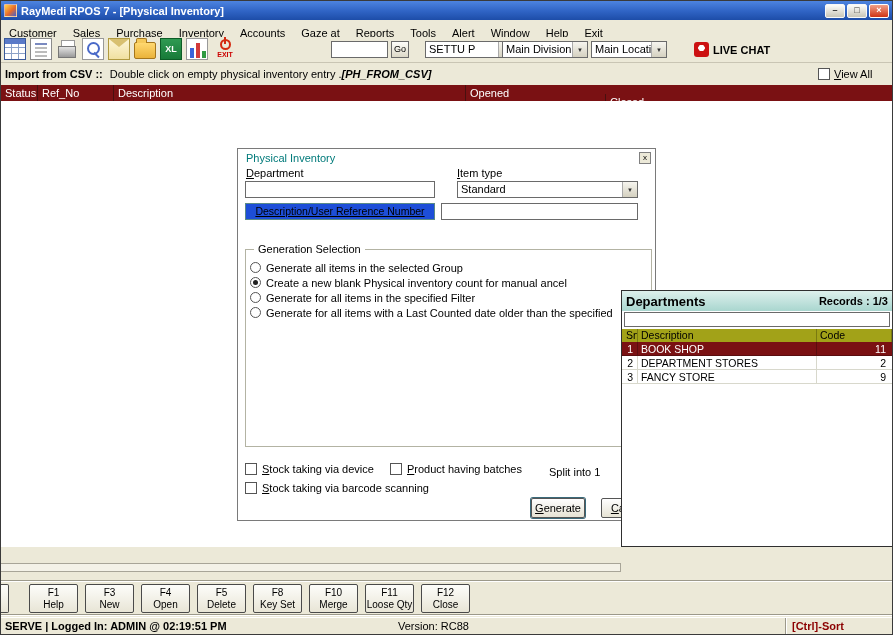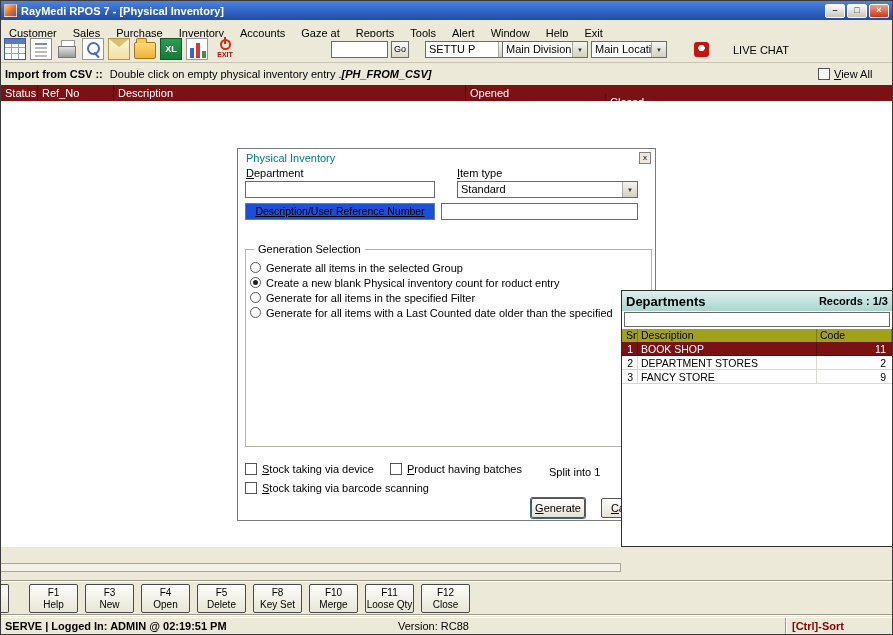--- a/index.html
+++ b/index.html
@@ -67,21 +67,21 @@
   .tb-input{position:absolute;left:330px;top:4px;width:57px;height:17px;border:1px solid #6a6a6a;
      font:11px "Liberation Sans",sans-serif;padding:0 2px;background:#fff;}
   .go-btn{position:absolute;left:390px;top:4px;width:18px;height:17px;border:1px solid #6a6a6a;
      background:linear-gradient(#fdfdfa,#ddd9c8);font-size:9px;text-align:center;line-height:15px;}
   .dd{position:absolute;height:17px;border:1px solid #6a6a6a;background:#fff;display:flex;}
   .dd-val{flex:1;line-height:15px;padding-left:3px;white-space:nowrap;overflow:hidden;}
   .dd-btn{width:15px;background:linear-gradient(#f6f5ef,#d5d1c0);border-left:1px solid #aaa;
      display:flex;align-items:center;justify-content:center;font-size:6px;color:#333;}
   .chat-ic{position:absolute;left:693px;top:5px;width:15px;height:15px;border-radius:3px;
      background:radial-gradient(circle at 50% 40%,#fff 0 3px,transparent 3.5px),#cc1111;}
-  .chat-lbl{position:absolute;left:712px;top:7px;font-weight:normal;font-size:11px;margin-left:20px;}
+  .chat-lbl{position:absolute;left:712px;top:7px;font-weight:bold;font-size:11px;}
 
   
   #infobar{position:absolute;left:0;top:62px;width:100%;height:22px;background:#ece9d8;}
   #info-text{position:absolute;left:4px;top:0;line-height:22px;white-space:nowrap;}
   #info-text .b{font-weight:bold;}
   #info-text .m{margin-left:4px;}
   #info-text .c{font-style:italic;font-weight:bold;}
   .cb{width:12px;height:12px;border:1px solid #555;background:#fff;display:inline-block;}
 
   
@@ -269,21 +269,21 @@
 
     <div class="gbox">
       <span class="gleg">Generation Selection</span>
     </div>
     <div class="ropt" style="top:112px;">
       <span class="radio"></span>
       <span>Generate all items in the selected Group</span>
     </div>
     <div class="ropt" style="top:127px;">
       <span class="radio on"></span>
-      <span>Create a new blank Physical inventory count for roduct entry</span>
+      <span>Create a new blank Physical inventory count for manual ancel</span>
     </div>
     <div class="ropt" style="top:142px;">
       <span class="radio"></span>
       <span>Generate for all items in the specified Filter</span>
     </div>
     <div class="ropt" style="top:157px;">
       <span class="radio"></span>
       <span>Generate for all items with a Last Counted date older than the specified</span>
     </div>
 

